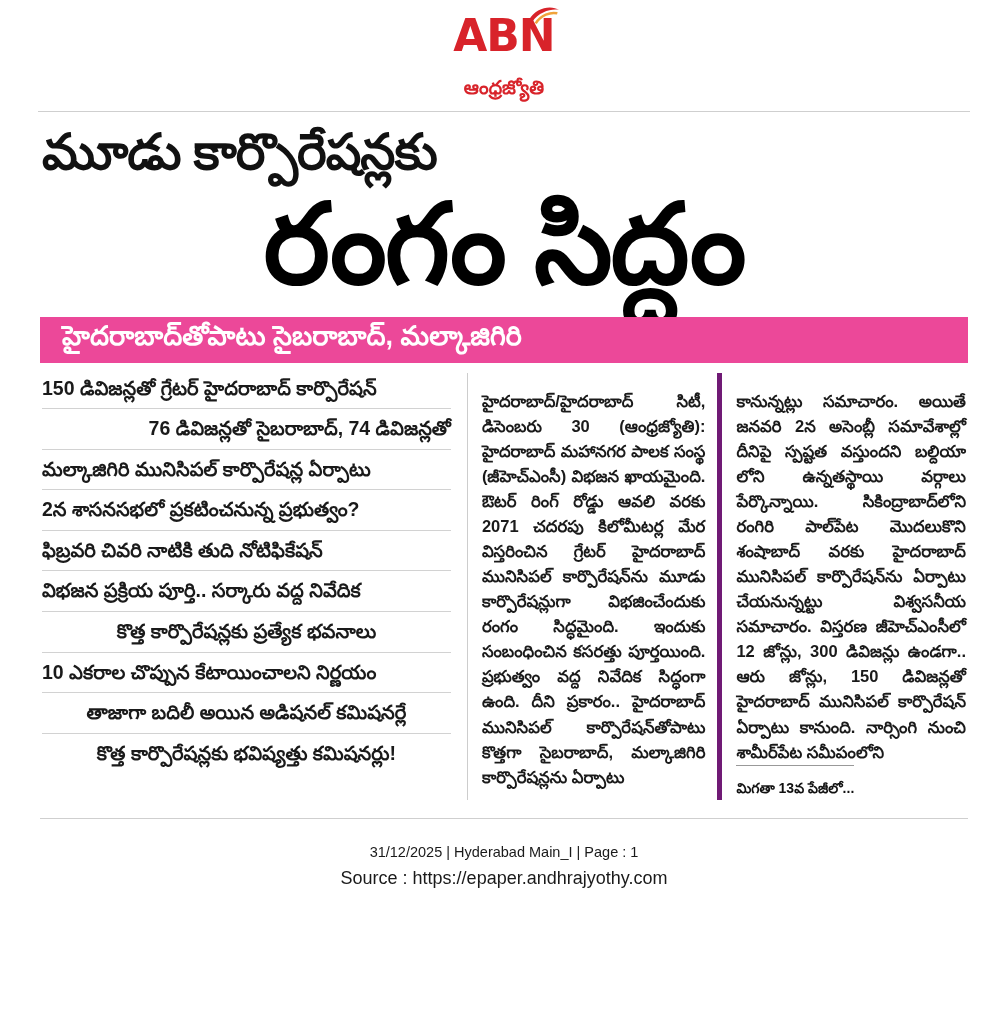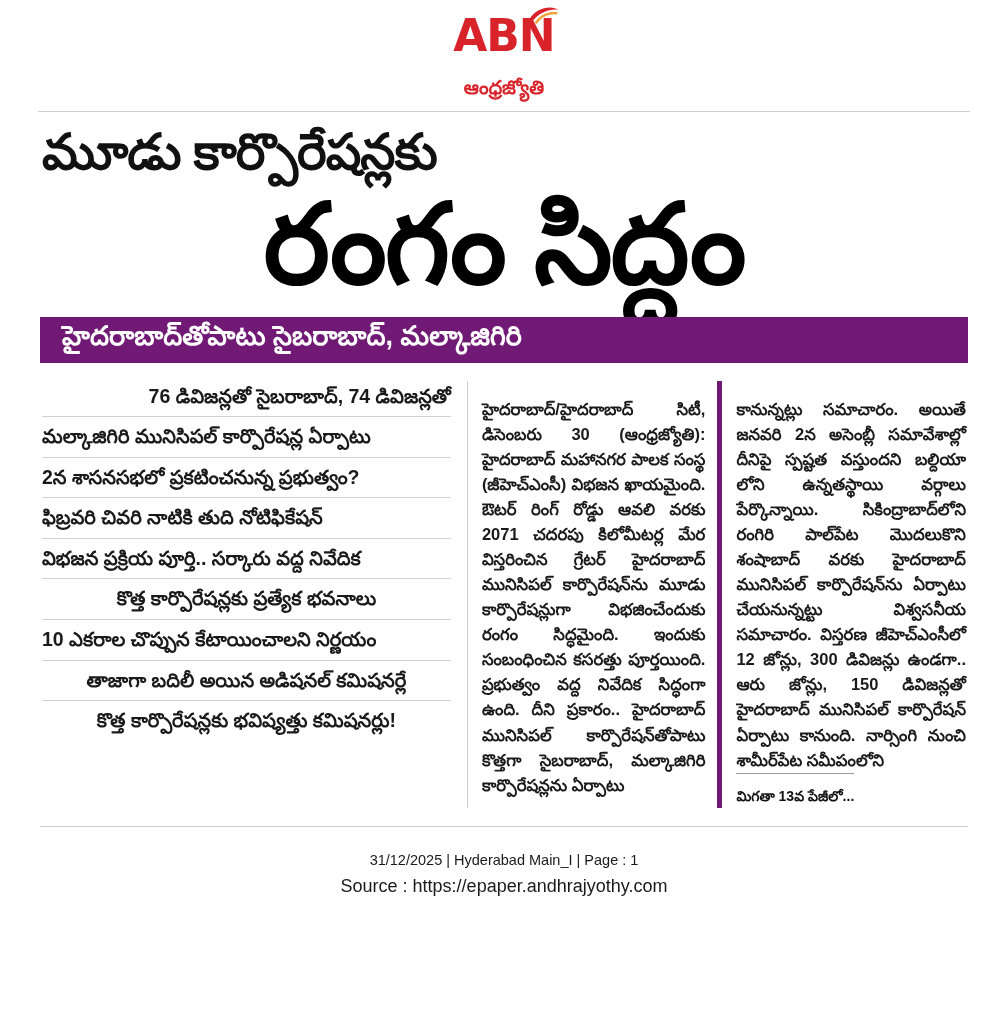--- a/index.html
+++ b/index.html
@@ -83,22 +83,22 @@
     line-height: 1.0;
     color: #000;
     text-align: center;
     letter-spacing: -2px;
     margin-top: 10px;
     margin-bottom: 6px;
     white-space: nowrap;
   }
 
   .redbar {
-    margin: 16px 40px 8px 40px;
-    background: #701a75;
+    margin: 16px 40px 0 40px;
+    background: #ec4899;
     height: 46px;
     display: flex;
     align-items: center;
     position: relative;
   }
   .redbar-text {
     color: #ffffff;
     font-family: "Liberation Sans", sans-serif;
     font-weight: bold;
     font-size: 27px;
@@ -194,20 +194,21 @@
 </div>
 
 <div class="redbar">
   <div class="redbar-text">హైదరాబాద్‌తోపాటు సైబరాబాద్, మల్కాజిగిరి</div>
 </div>
 
 <div class="columns">
 
   <div class="col c1">
     <div class="lead-lines">
+      <p class="l-left">150 డివిజన్లతో గ్రేటర్ హైదరాబాద్ కార్పొరేషన్</p>
       <p class="l-right">76 డివిజన్లతో సైబరాబాద్, 74 డివిజన్లతో</p>
       <p class="l-left">మల్కాజిగిరి మునిసిపల్ కార్పొరేషన్ల ఏర్పాటు</p>
       <p class="l-left">2న శాసనసభలో ప్రకటించనున్న ప్రభుత్వం?</p>
       <p class="l-left">ఫిబ్రవరి చివరి నాటికి తుది నోటిఫికేషన్</p>
       <p class="l-left">విభజన ప్రక్రియ పూర్తి.. సర్కారు వద్ద నివేదిక</p>
       <p>కొత్త కార్పొరేషన్లకు ప్రత్యేక భవనాలు</p>
       <p class="l-left">10 ఎకరాల చొప్పున కేటాయించాలని నిర్ణయం</p>
       <p>తాజాగా బదిలీ అయిన అడిషనల్ కమిషనర్లే</p>
       <p>కొత్త కార్పొరేషన్లకు భవిష్యత్తు కమిషనర్లు!</p>
     </div>

